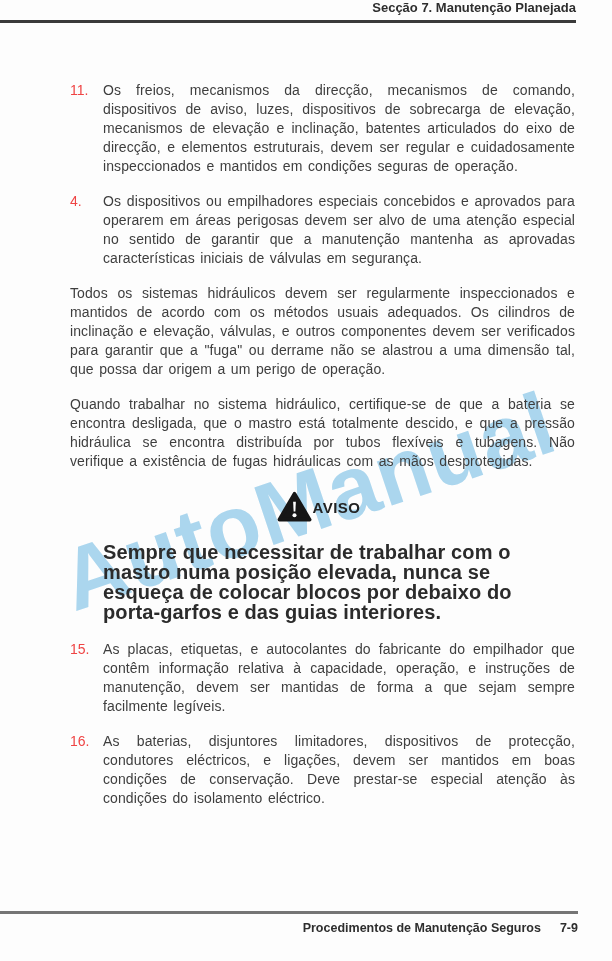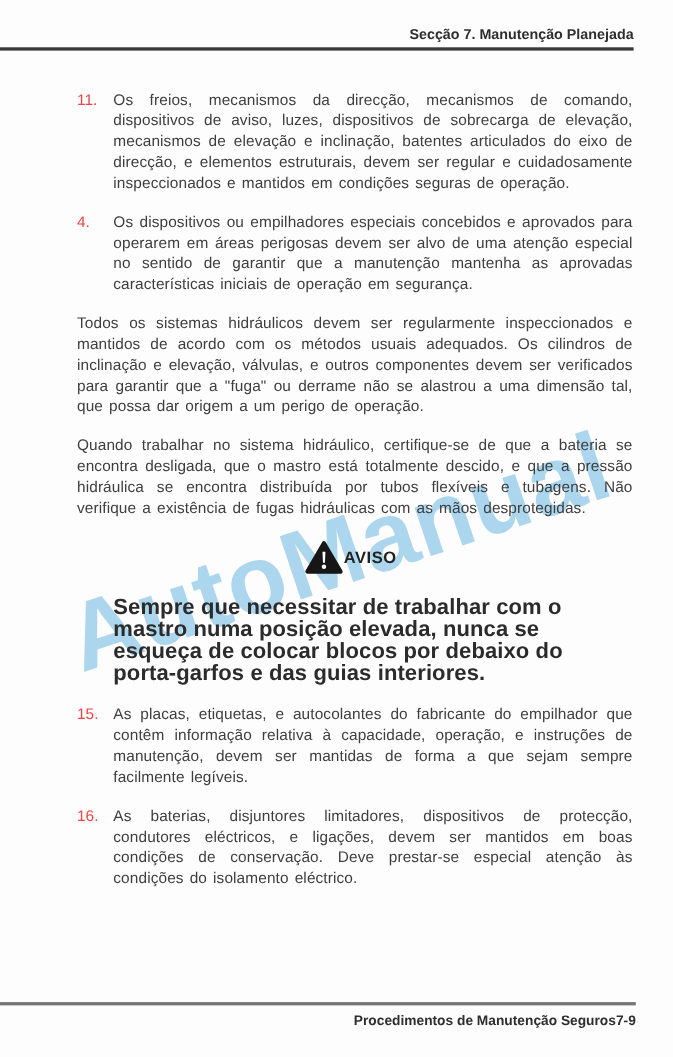--- a/index.html
+++ b/index.html
@@ -37,21 +37,20 @@
 
   
   .header {
     position: absolute;
     top: 0;
     left: 0;
     width: 576px;
     z-index: 1;
   }
   .header-title {
-    padding-top: 23px;
     padding-bottom: 5px;
     text-align: right;
     font-weight: bold;
     font-size: 13px;
     color: #2e2e2e;
   }
   .header-rule {
     border-bottom: 3px solid #3a3a3a;
   }
 
@@ -121,20 +120,21 @@
     width: 578px;
     z-index: 1;
   }
   .footer-rule {
     border-top: 3px solid #757575;
   }
   .footer-row {
     display: flex;
     justify-content: flex-end;
     align-items: baseline;
+    gap: 19px;
     padding-top: 7px;
     font-weight: bold;
     font-size: 12.5px;
     color: #2e2e2e;
   }
 </style>
 </head>
 <body>
 
 <div class="page">
@@ -148,21 +148,21 @@
 
   <div class="content">
 
     <div class="item">
       <div class="item-number">11.</div>
       <div class="item-text">Os freios, mecanismos da direcção, mecanismos de comando, dispositivos de aviso, luzes, dispositivos de sobrecarga de elevação, mecanismos de elevação e inclinação, batentes articulados do eixo de direcção, e elementos estruturais, devem ser regular e cuidadosamente inspeccionados e mantidos em condições seguras de operação.</div>
     </div>
 
     <div class="item">
       <div class="item-number">4.</div>
-      <div class="item-text">Os dispositivos ou empilhadores especiais concebidos e aprovados para operarem em áreas perigosas devem ser alvo de uma atenção especial no sentido de garantir que a manutenção mantenha as aprovadas características iniciais de operação em segurança.</div>
+      <div class="item-text">Os dispositivos ou empilhadores especiais concebidos e aprovados para operarem em áreas perigosas devem ser alvo de uma atenção especial no sentido de garantir que a manutenção mantenha as aprovadas características iniciais de válvulas em segurança.</div>
     </div>
 
     <div class="item">
       <div class="item-text">Todos os sistemas hidráulicos devem ser regularmente inspeccionados e mantidos de acordo com os métodos usuais adequados. Os cilindros de inclinação e elevação, válvulas, e outros componentes devem ser verificados para garantir que a "fuga" ou derrame não se alastrou a uma dimensão tal, que possa dar origem a um perigo de operação.</div>
     </div>
 
     <div class="item">
       <div class="item-text">Quando trabalhar no sistema hidráulico, certifique-se de que a bateria se encontra desligada, que o mastro está totalmente descido, e que a pressão hidráulica se encontra distribuída por tubos flexíveis e tubagens. Não verifique a existência de fugas hidráulicas com as mãos desprotegidas.</div>
     </div>
 

